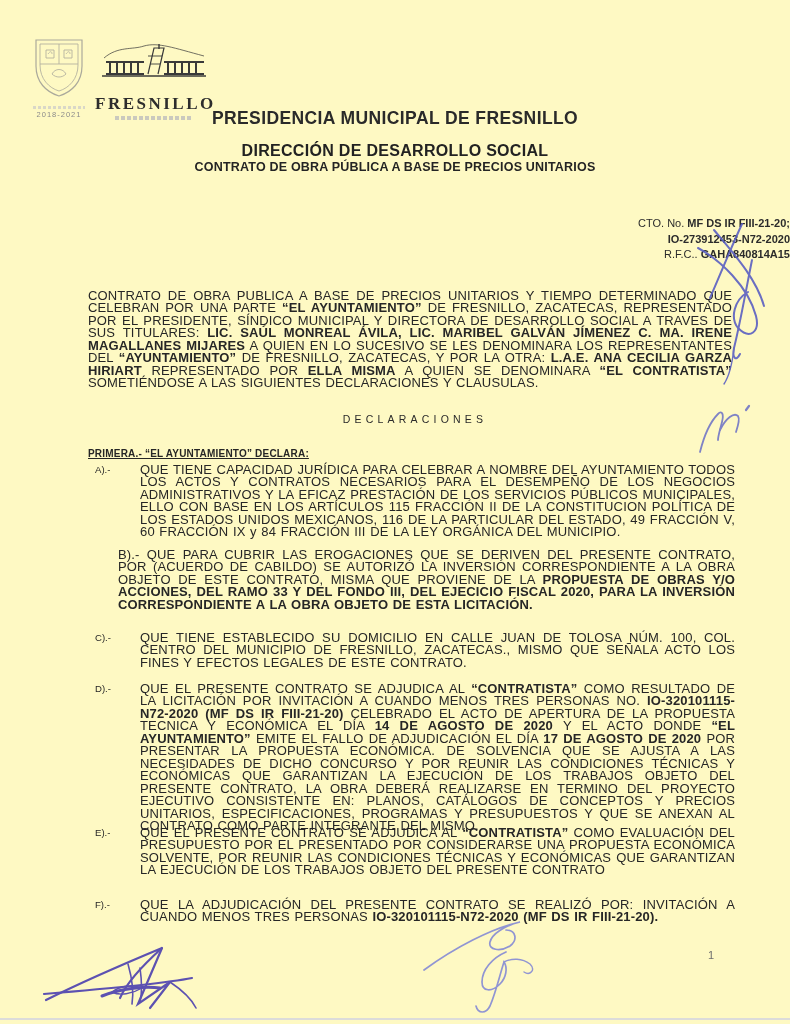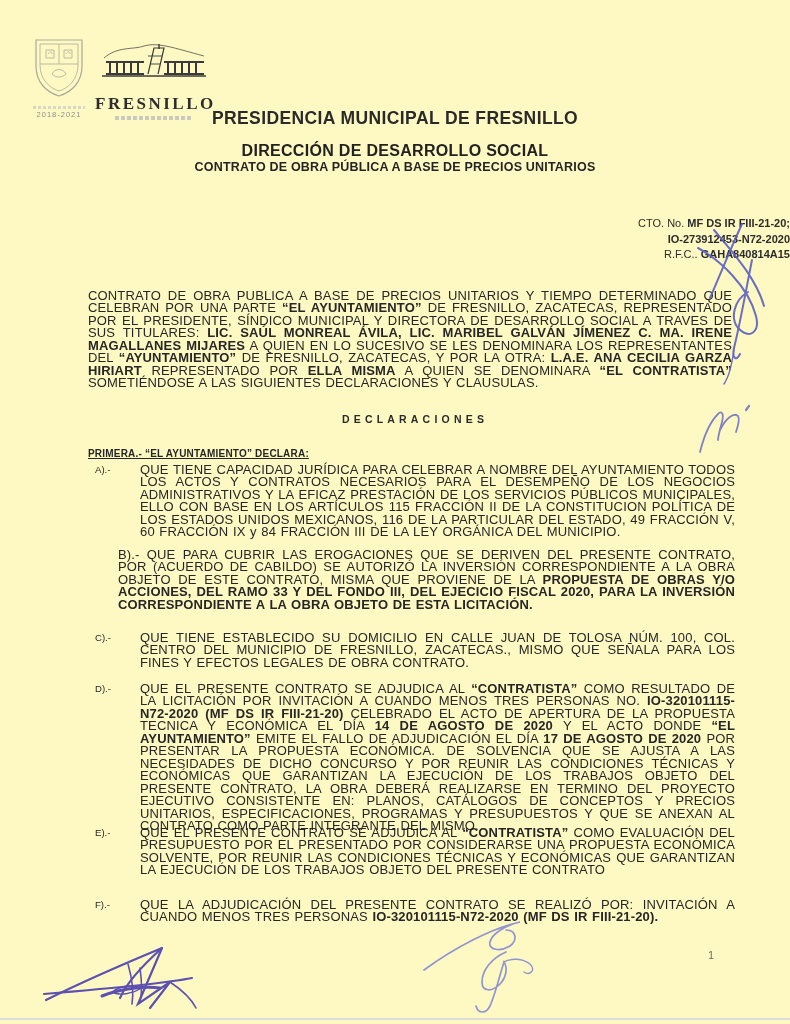--- a/index.html
+++ b/index.html
@@ -34,21 +34,21 @@
   
   .refs { position:absolute; left:0; right:0; top:216px; text-align:right;
     font-size:11px; line-height:15.5px; color:#2b2b2b; }
   .refs .b { font-weight:700; }
   
   .bodytext { font-size:13px; line-height:12.45px; text-align:justify;
     letter-spacing:.15px; word-spacing:.8px; color:#262626; }
   .b { font-weight:700; }
   .intro { position:absolute; left:88px; top:290px; width:644px; }
   .decl-h { position:absolute; left:0; right:0; top:413px; text-align:center;
-    font-size:10.5px; font-weight:700; letter-spacing:4.2px; color:#2a2a2a;padding-left:40px; }
+    font-size:10.5px; font-weight:400; letter-spacing:4.2px; color:#2a2a2a;padding-left:40px; }
   .primera { position:absolute; left:88px; top:448px; width:644px;
     font-size:10px; font-weight:700; letter-spacing:.2px; color:#262626;text-decoration:underline; }
   
   .item { position:absolute; left:95px; width:640px; display:flex; }
   .item .lbl { width:45px; flex:0 0 45px; font-size:9.6px; color:#262626; }
   .item .txt { flex:1; }
   .item-a { top:464px; }
   .item-b { top:549px; left:118px; width:617px; }
   .item-c { top:632px; }
   .item-d { top:683px; }
@@ -121,21 +121,21 @@
     <div class="lbl">A).-</div>
     <div class="txt bodytext"><span>QUE TIENE CAPACIDAD JURÍDICA PARA CELEBRAR A NOMBRE DEL AYUNTAMIENTO TODOS LOS ACTOS Y CONTRATOS NECESARIOS PARA EL DESEMPEÑO DE LOS NEGOCIOS ADMINISTRATIVOS Y LA EFICAZ PRESTACIÓN DE LOS SERVICIOS PÚBLICOS MUNICIPALES, ELLO CON BASE EN LOS ARTÍCULOS 115 FRACCIÓN II DE LA CONSTITUCION POLÍTICA DE LOS ESTADOS UNIDOS MEXICANOS, 116 DE LA PARTICULAR DEL ESTADO, 49 FRACCIÓN V, 60 FRACCIÓN IX y 84 FRACCIÓN III DE LA LEY ORGÁNICA DEL MUNICIPIO.</span></div>
   </div>
 
   <div class="item item-b">
     <div class="txt bodytext"><span>B).- QUE PARA CUBRIR LAS EROGACIONES QUE SE DERIVEN DEL PRESENTE CONTRATO, POR (ACUERDO DE CABILDO) SE AUTORIZÓ LA INVERSIÓN CORRESPONDIENTE A LA OBRA OBJETO DE ESTE CONTRATO, MISMA QUE PROVIENE DE LA </span><span class="b">PROPUESTA DE OBRAS Y/O ACCIONES, DEL RAMO 33 Y DEL FONDO III, DEL EJECICIO FISCAL 2020, PARA LA INVERSIÓN CORRESPONDIENTE A LA OBRA OBJETO DE ESTA LICITACIÓN.</span></div>
   </div>
 
   <div class="item item-c">
     <div class="lbl">C).-</div>
-    <div class="txt bodytext"><span>QUE TIENE ESTABLECIDO SU DOMICILIO EN CALLE JUAN DE TOLOSA NÚM. 100, COL. CENTRO DEL MUNICIPIO DE FRESNILLO, ZACATECAS., MISMO QUE SEÑALA PARA LOS FINES Y EFECTOS LEGALES DE OBRA CONTRATO.</span></div>
+    <div class="txt bodytext"><span>QUE TIENE ESTABLECIDO SU DOMICILIO EN CALLE JUAN DE TOLOSA NÚM. 100, COL. CENTRO DEL MUNICIPIO DE FRESNILLO, ZACATECAS., MISMO QUE SEÑALA ACTO LOS FINES Y EFECTOS LEGALES DE ESTE CONTRATO.</span></div>
   </div>
 
   <div class="item item-d">
     <div class="lbl">D).-</div>
     <div class="txt bodytext"><span>QUE EL PRESENTE CONTRATO SE ADJUDICA AL </span><span class="b">“CONTRATISTA”</span><span> COMO RESULTADO DE LA LICITACIÓN POR INVITACIÓN A CUANDO MENOS TRES PERSONAS NO. </span><span class="b">IO-320101115-N72-2020 (MF DS IR FIII-21-20)</span><span> CELEBRADO EL ACTO DE APERTURA DE LA PROPUESTA TECNICA Y ECONÓMICA EL DÍA </span><span class="b">14 DE AGOSTO DE 2020</span><span> Y EL ACTO DONDE </span><span class="b">“EL AYUNTAMIENTO”</span><span> EMITE EL FALLO DE ADJUDICACIÓN EL DÍA </span><span class="b">17 DE AGOSTO DE 2020</span><span> POR PRESENTAR LA PROPUESTA ECONÓMICA.  DE SOLVENCIA QUE SE AJUSTA A LAS NECESIDADES DE DICHO CONCURSO Y POR REUNIR LAS CONDICIONES TÉCNICAS Y ECONÓMICAS QUE GARANTIZAN LA EJECUCIÓN DE LOS TRABAJOS OBJETO DEL PRESENTE CONTRATO, LA OBRA DEBERÁ REALIZARSE EN TERMINO DEL PROYECTO EJECUTIVO CONSISTENTE EN: PLANOS, CATÁLOGOS DE CONCEPTOS Y PRECIOS UNITARIOS, ESPECIFICACIONES, PROGRAMAS Y PRESUPUESTOS Y QUE SE ANEXAN AL CONTRATO COMO PARTE INTEGRANTE DEL MISMO.</span></div>
   </div>
 
   <div class="item item-e">
     <div class="lbl">E).-</div>
     <div class="txt bodytext"><span>QUE EL PRESENTE CONTRATO SE ADJUDICA AL </span><span class="b">“CONTRATISTA”</span><span> COMO EVALUACIÓN DEL PRESUPUESTO POR EL PRESENTADO POR CONSIDERARSE UNA PROPUESTA ECONÓMICA SOLVENTE, POR REUNIR LAS CONDICIONES TÉCNICAS Y ECONÓMICAS QUE GARANTIZAN LA EJECUCIÓN DE LOS TRABAJOS OBJETO DEL PRESENTE CONTRATO</span></div>

